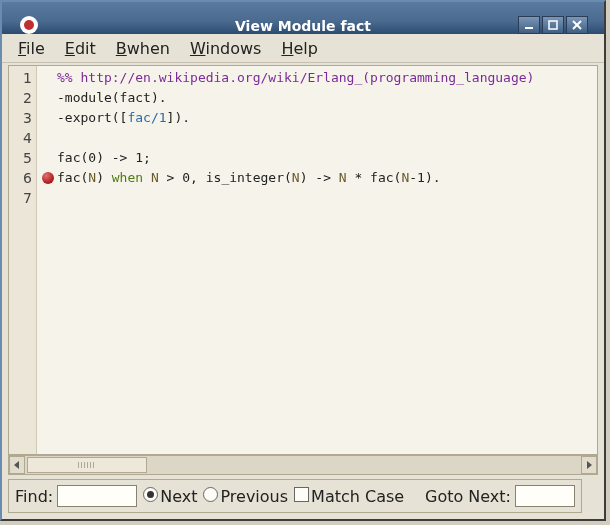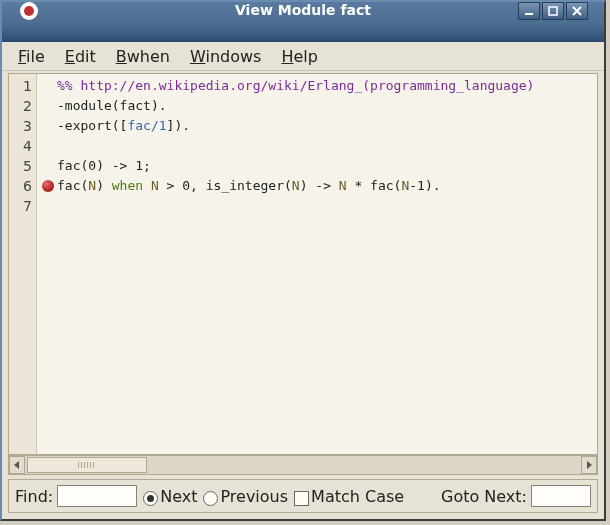--- a/index.html
+++ b/index.html
@@ -16,24 +16,24 @@
     height: 521px;
     border: 2px solid #3c3c3c;
     border-top-color: #6a8cb0;
     border-left-color: #6a8cb0;
     background: #e7e2d6;
     display: flex;
     flex-direction: column;
     box-sizing: border-box;
   }
   .titlebar {
-    height: 40px;
+    height: 32px;
     background: linear-gradient(to bottom, #5a7aa0 0%, #4a6a90 60%, #2b4c70 100%);
     display: flex;
-    align-items: flex-start;
+    align-items: flex-end;
     color: #ffffff;
     font-size: 14px;
     font-weight: bold;
     padding: 0 16px;
     position: relative;
   }
   .titlebar .sysicon {
     width: 18px;
     height: 18px;
     background: #fff;
@@ -180,21 +180,21 @@
     position: absolute;
     left: 50%;
     top: 50%;
     width: 18px;
     height: 6px;
     transform: translate(-50%, -50%);
     background: repeating-linear-gradient(to right,#b0a890 0 1px,transparent 1px 3px);
   }
   .findbar {
     height: 32px;
-    margin: 0 6px 6px 6px;
+    margin: 0 22px 6px 6px;
     border: 1px solid #b0a890;
     background: #e7e2d6;
     display: flex;
     align-items: center;
     padding: 0 6px;
     font-size: 16px;
     gap: 4px;
     color: #222;
   }
   .findbar input.text {
@@ -225,21 +225,21 @@
   }
   .check {
     width: 13px; height: 13px;
     border: 1px solid #666;
     background: #fdfcf6;
     display: inline-block;
     margin-right: 2px;
   }
   .opt {
     display: flex;
-    align-items: flex-end;
+    align-items: flex-start;
     margin-left: 2px;
   }
   .spacer { flex: 1; }
 </style>
 </head>
 <body>
 
 <div class="window">
 
   <div class="titlebar">

